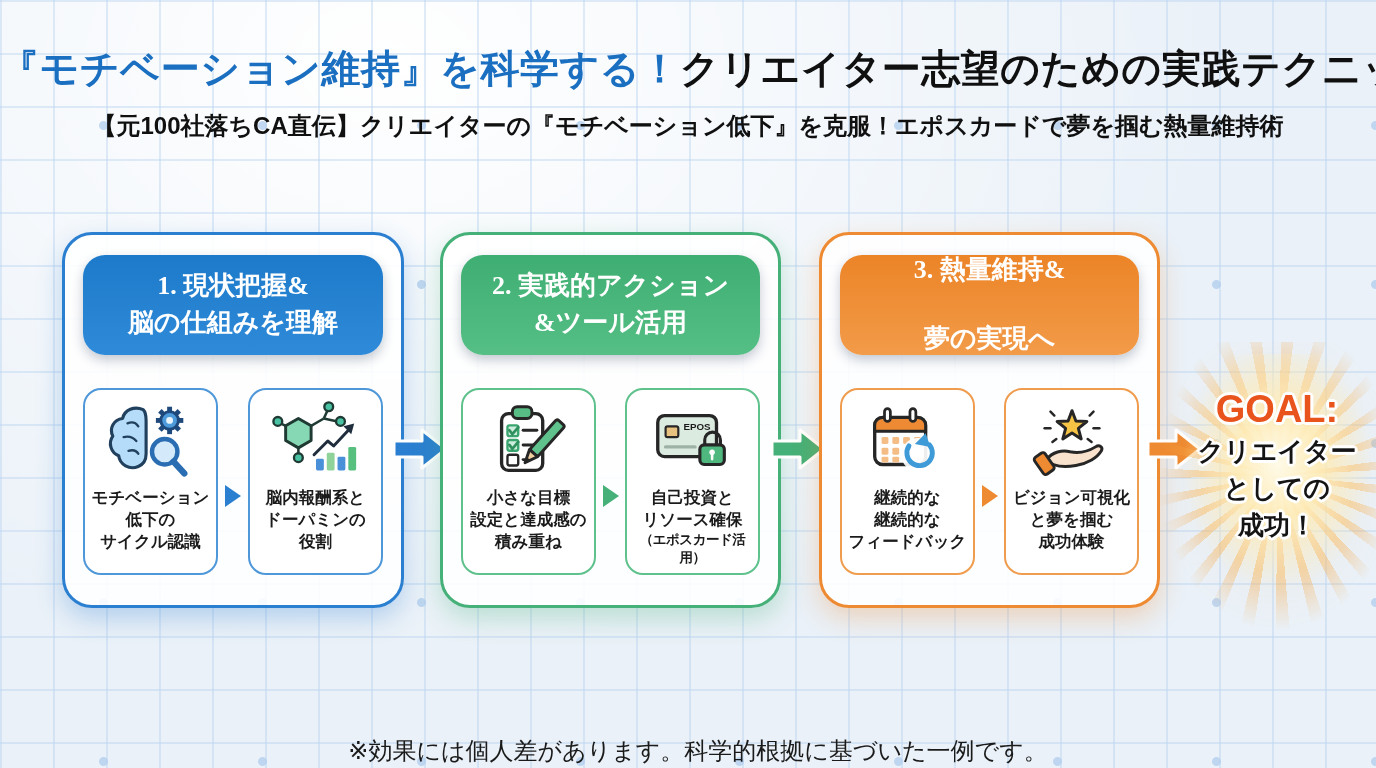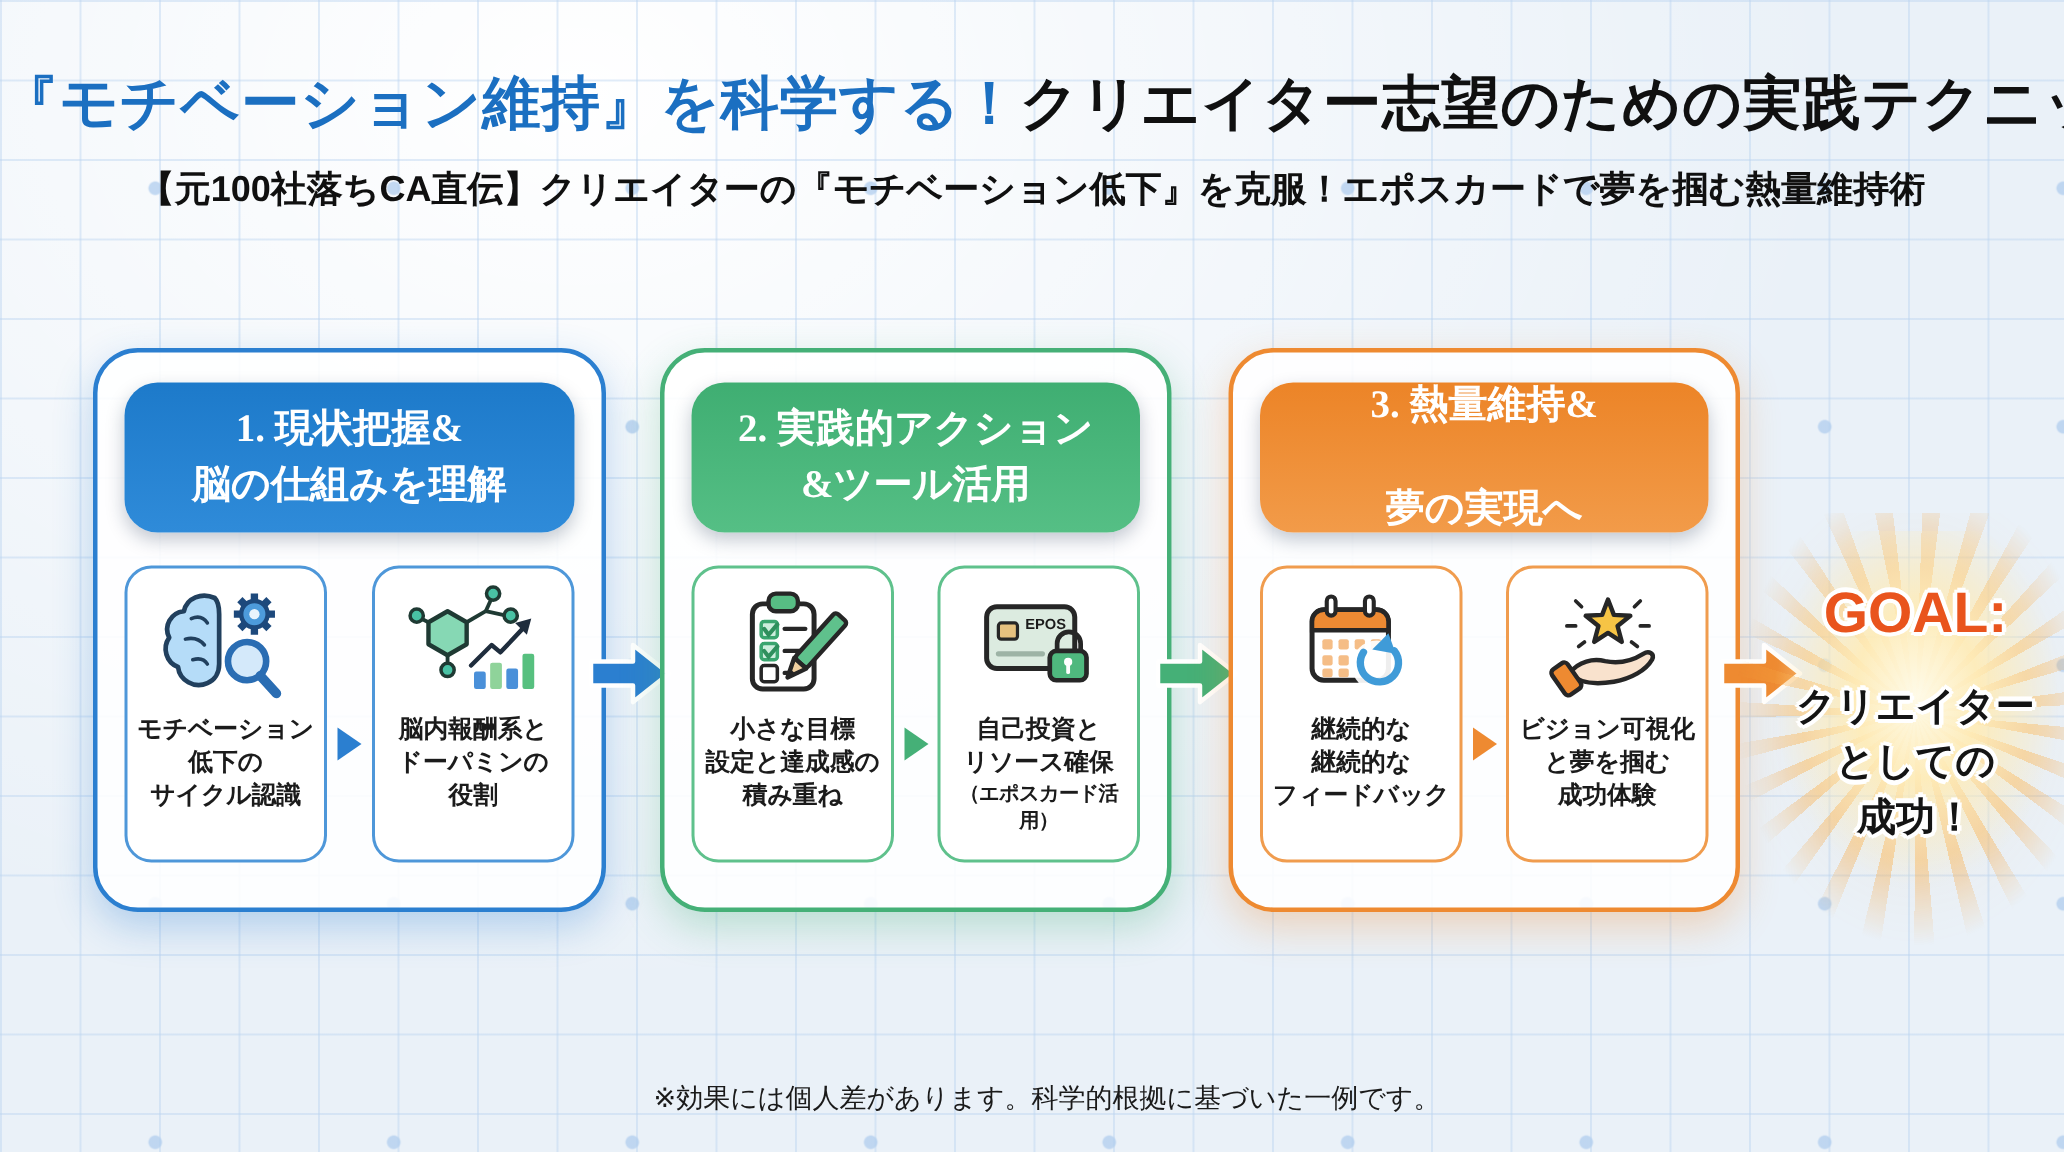--- a/index.html
+++ b/index.html
@@ -33,21 +33,21 @@
   .step-header { position:absolute; left:18px; right:18px; top:20px; height:100px; border-radius:22px;
     color:#fff; font-weight:800; font-size:26px; line-height:1.42; display:flex; flex-direction:column;
     justify-content:center; text-align:center; box-shadow:0 5px 12px rgba(20,40,70,0.25);font-family:Liberation Serif, serif; }
   .s1 .step-header { background:linear-gradient(180deg,#1d7aca,#2f8bd9); }
   .s2 .step-header { background:linear-gradient(180deg,#3fae72,#55bf85); }
   .s3 .step-header { background:linear-gradient(180deg,#ec8427,#f29b49);gap:32px; }
 
   .cards { position:absolute; left:18px; right:18px; top:142px; bottom:30px;
            display:flex; align-items:stretch; justify-content:space-between; }
   .card { width:135px; background:#fff; border:2.5px solid; border-radius:18px;
-          display:flex; flex-direction:column; align-items:center; padding:8px 3px 6px; }
+          display:flex; flex-direction:column; align-items:center; padding:8px 3px 6px;margin-top:11px; }
   .s1 .card { border-color:#4e97d9; }
   .s2 .card { border-color:#5fc18c; }
   .s3 .card { border-color:#f09c4e; }
   .card-icon { width:94px; height:86px; flex:none; }
   .card-text { font-size:16.5px; font-weight:800; color:#1b1b1b; text-align:center;
                line-height:1.33; margin-top:3px; }
   .card-text .sm { font-size:13.5px; letter-spacing:-0.5px; }
 
   .mini-arrow { align-self:center; width:0; height:0; margin-top:40px;
     border-top:11px solid transparent; border-bottom:11px solid transparent; }
@@ -56,37 +56,37 @@
   .s3 .mini-arrow { border-left:16px solid #ee8a31; }
 
   
   .big-arrow { position:absolute; top:426px; width:58px; height:46px; }
   .arrow-1 { left:392px; }
   .arrow-2 { left:770px; }
   .arrow-3 { left:1146px; }
 
   
   .goal { position:absolute; left:1178px; top:372px; width:198px; height:236px;
-          display:flex; flex-direction:column; align-items:center; text-align:center;gap:19px; }
+          display:flex; flex-direction:column; align-items:center; text-align:center; }
   .burst { position:absolute; left:-22px; top:-30px; width:242px; height:290px;
     background:repeating-conic-gradient(from 2deg at 50% 46%, rgba(247,167,66,0.50) 0deg 5deg, rgba(247,167,66,0.04) 5deg 13.33deg);
     -webkit-mask-image:radial-gradient(ellipse at 50% 46%, #000 0%, #000 44%, transparent 70%);
     mask-image:radial-gradient(ellipse at 50% 46%, #000 0%, #000 44%, transparent 70%);
   }
   .glow { position:absolute; left:-5px; top:-18px; width:210px; height:250px;
     background:radial-gradient(ellipse at 50% 44%, rgba(255,251,232,0.98) 0%, rgba(255,236,183,0.92) 28%, rgba(255,236,183,0) 64%); }
   .goal-label { position:relative; margin-top:16px; font-size:38px; font-weight:900; color:#e9541d;
     text-shadow:-2px -2px 0 #fff,2px -2px 0 #fff,-2px 2px 0 #fff,2px 2px 0 #fff,-3px 0 0 #fff,3px 0 0 #fff,0 -3px 0 #fff,0 3px 0 #fff; }
   .goal-text { position:relative; margin-top:2px; font-size:26px; font-weight:700; color:#141414; line-height:1.42;
     text-shadow:-2px -2px 0 #fff,2px -2px 0 #fff,-2px 2px 0 #fff,2px 2px 0 #fff,-3px 0 0 #fff,3px 0 0 #fff,0 -3px 0 #fff,0 3px 0 #fff; }
   .goal-text span { display:block; }
 
   
-  .footer { position:absolute; left:0; right:0; top:720px; text-align:center;
-            font-size:18px; font-weight:500; color:#1a1a1a;padding-left:20px; }
+  .footer { position:absolute; left:0; right:0; top:735px; text-align:center;
+            font-size:24px; font-weight:500; color:#1a1a1a;padding-left:20px; }
 </style>
 </head>
 <body>
 
 <div class="canvas">
 
   <div class="titles">
     <div class="main-title"><span class="hl">『モチベーション維持』を科学する！</span><span>クリエイター志望のための実践テクニック</span></div>
     <div class="subtitle">【元100社落ちCA直伝】クリエイターの『モチベーション低下』を克服！エポスカードで夢を掴む熱量維持術</div>
   </div>

